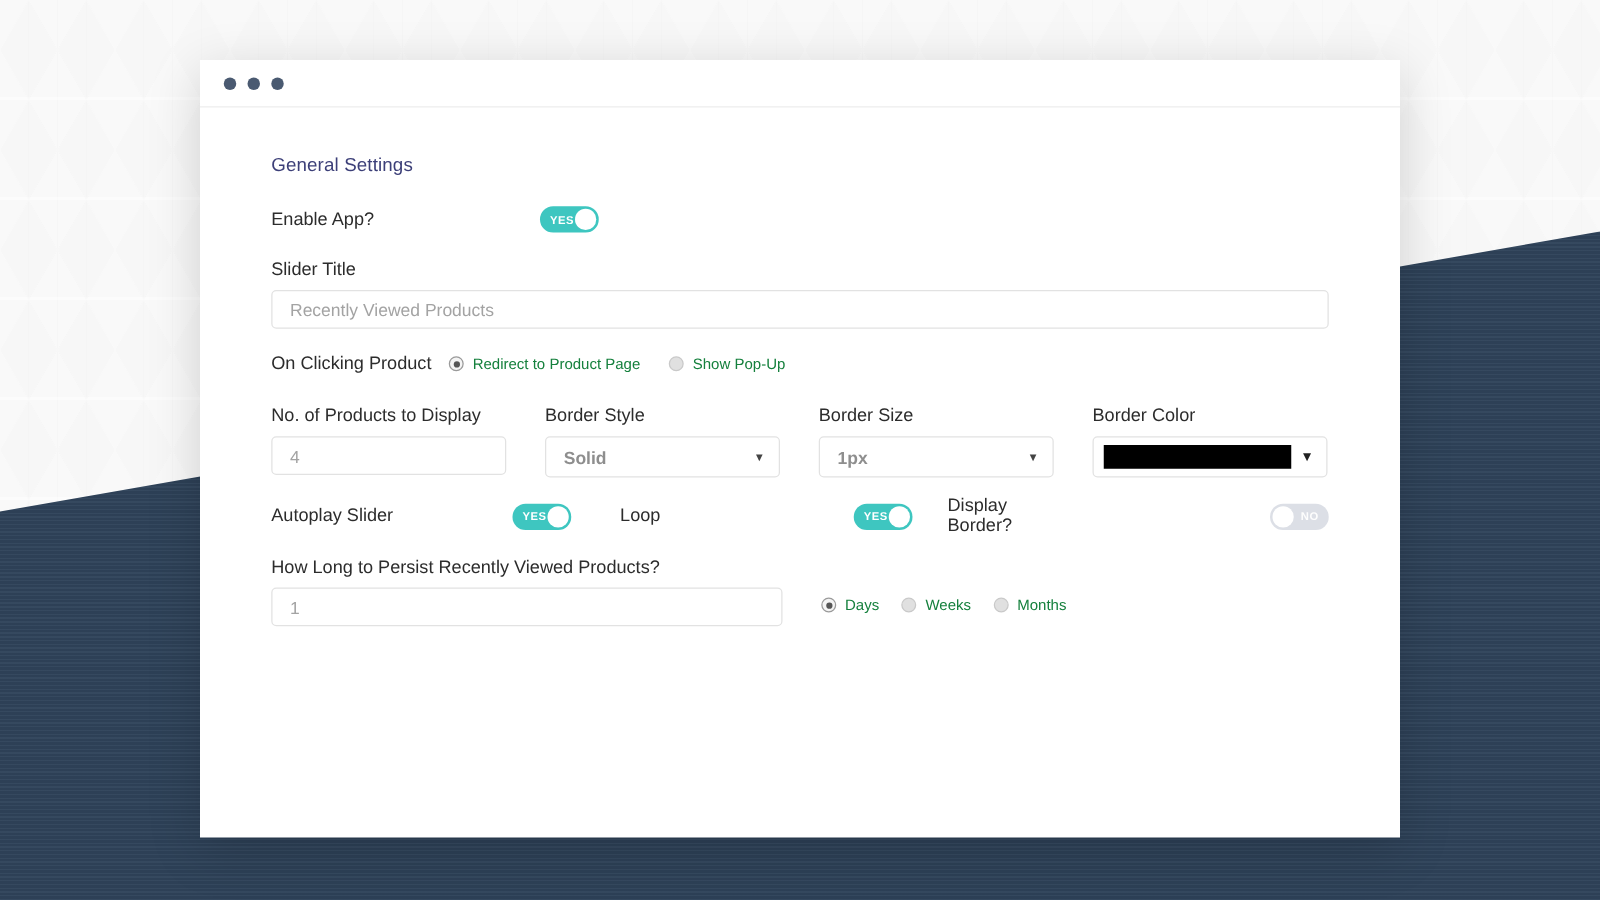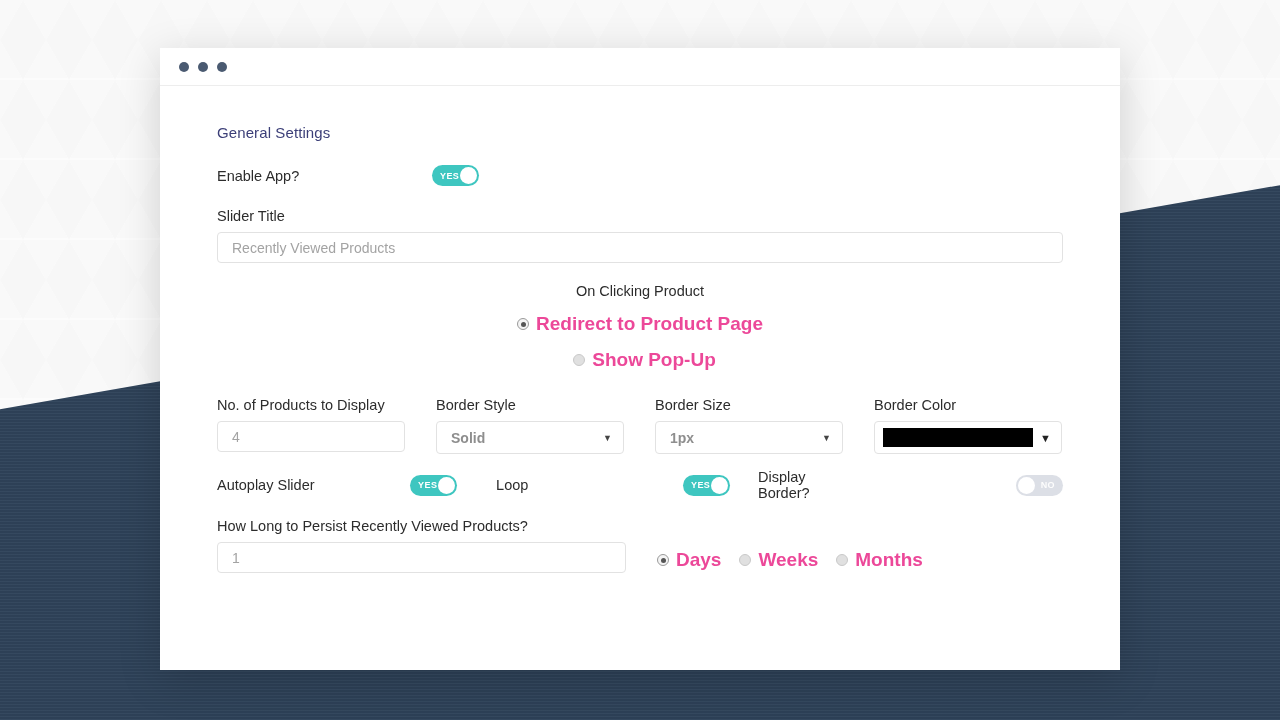--- a/index.html
+++ b/index.html
@@ -190,21 +190,20 @@
   .row-enable .field-label { width: 215px; }
 
   .field-block { margin-bottom: 20px; }
   .field-block .field-label { display: block; margin-bottom: 8px; }
 
   .row-click {
     display: flex;
     align-items: center;
     gap: 14px;
     margin: 18px 0 26px 0;
-    flex-direction: column;
   }
 
   .grid-4 {
     display: grid;
     grid-template-columns: 188px 31px 188px 31px 188px 31px 188px;
     margin-bottom: 18px;
   }
   .grid-4 .col-label {
     display: block;
     margin-bottom: 8px;
@@ -284,23 +283,22 @@
   }
   .radio-dot.checked::after {
     content: "";
     position: absolute;
     left: 2.5px; top: 2.5px;
     width: 5px; height: 5px;
     border-radius: 50%;
     background: #555;
   }
   .radio-label {
-    font-size: 19px;
-    color: #ec4899;
-    font-weight: bold;
+    font-size: 12px;
+    color: #15803d;
   }
 </style>
 </head>
 <body>
 
 <div id="bg-root">
 
   <div id="bg-pattern"></div>
   <div id="bg-pattern-b"></div>
   <div id="bg-navy">

